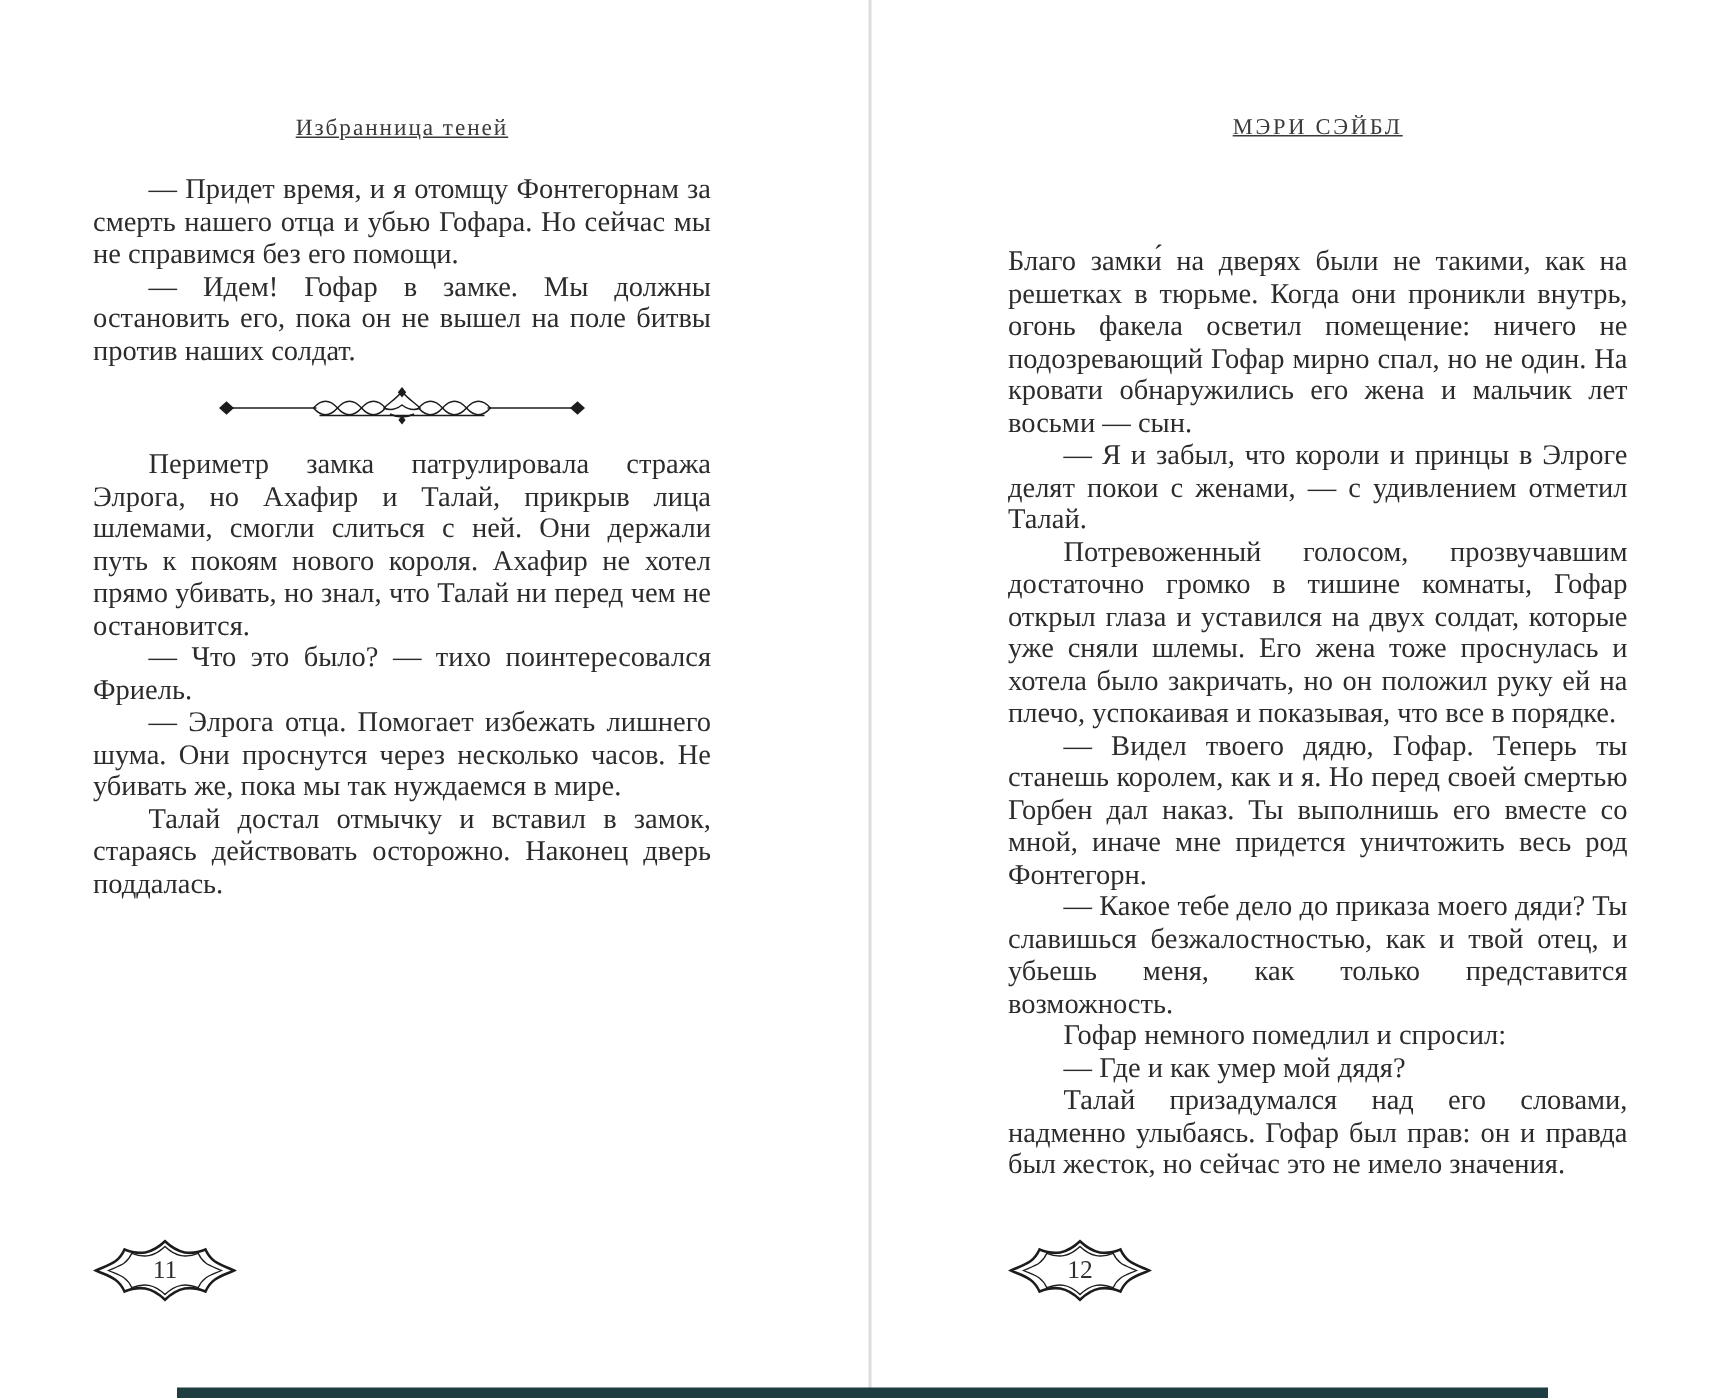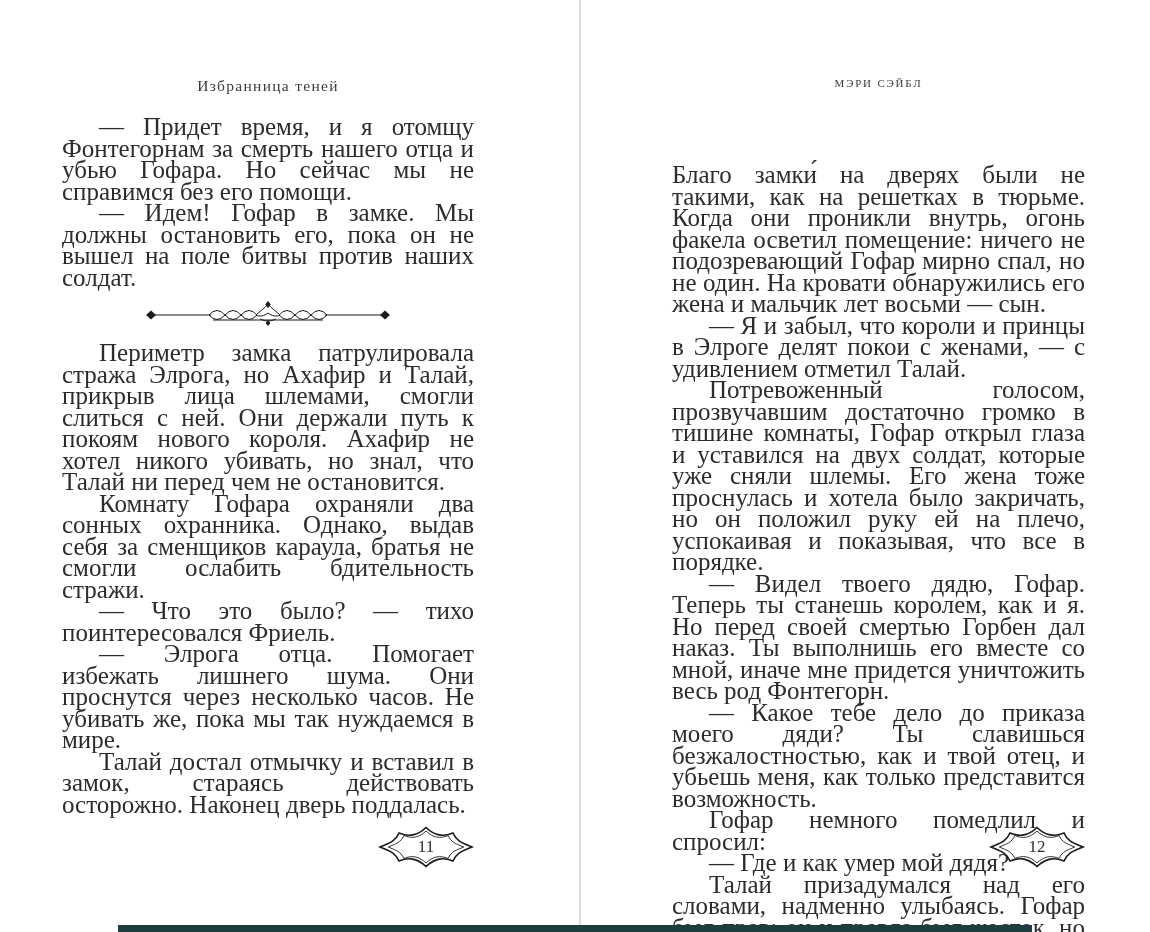--- a/index.html
+++ b/index.html
@@ -13,36 +13,37 @@
     position: absolute; left: 579px; top: 0;
     width: 2px; height: 932px; background: #dcdcdc;
   }
   .page { position: absolute; top: 0; height: 932px; }
   .page-left  { left: 62px;  width: 412px; }
   .page-right { left: 672px; width: 413px; }
   .running-header {
     position: absolute; top: 77px; left: 0; width: 100%;
     text-align: center; font-size: 15.5px; color: #3a3a3a;
     letter-spacing: 1.3px;
+    text-decoration: underline;
   }
-  .page-right .running-header { letter-spacing: 1.8px; font-size: 11px; }
+  .page-right .running-header { letter-spacing: 1.8px; font-size: 15px; }
   .page-body {
     position: absolute; top: 116px; left: 0; width: 100%;
-    font-size: 25px; line-height: 21.5px; text-align: justify;
+    font-size: 19px; line-height: 21.5px; text-align: justify;
     color: #2c2c2c;
   }
   .para { margin: 0; text-indent: 37px; }
   .para.no-indent { text-indent: 0; margin-top: 48px; }
   .divider-block {
     margin: 12px 0; height: 30px;
     display: flex; justify-content: center; align-items: center;
   }
   .pagenum-wrap {
     position: absolute; top: 822px; left: 0; width: 100%;
-    display: flex; justify-content: flex-end;
+    display: flex; justify-content: flex-start;
   }
   .cartouche { position: relative; width: 96px; height: 50px; }
   .cartouche svg { position: absolute; left: 0; top: 0; }
   .cartouche .num {
     position: absolute; left: 0; top: 0; width: 100%; height: 100%;
     display: flex; align-items: center; justify-content: center;
     font-size: 17px; color: #2f2f2f;
   }
   .bottom-bar {
     position: absolute; bottom: 0; left: 118px;
@@ -71,22 +72,21 @@
         <path d="M66,15 Q74,24 82,15 T98,15 T114,15"></path>
         <path d="M136,15 Q144,6 152,15 T168,15 T184,15"></path>
         <path d="M136,15 Q144,24 152,15 T168,15 T184,15"></path>
         <path d="M113,15 C117,11 121,9 125,4 C129,9 133,11 137,15 C133,17 129,16 125,13 C121,16 117,17 113,15 Z"></path>
         <path d="M125,1 l2.8,3.5 -2.8,3.5 -2.8,-3.5 z" fill="#1c1c1c" stroke="none"></path>
         <path d="M125,20 l2.4,3 -2.4,3 -2.4,-3 z" fill="#1c1c1c" stroke="none"></path>
         <path d="M117,19 Q125,23 133,19"></path>
       </g>
     </svg>
   </div>
-<p class="para">Периметр замка патрулировала стража Элрога, но Ахафир и Талай, прикрыв лица шлемами, смогли слиться с ней. Они держали путь к покоям нового короля. Ахафир не хотел никого убивать, но знал, что Талай ни перед чем не остановится.</p>
-      <p class="para">Комнату Гофара охраняли два сонных охранника. Однако, выдав себя за сменщиков караула, братья не смогли ослабить бдительность стражи.</p>
+<p class="para">Периметр замка патрулировала стража Элрога, но Ахафир и Талай, прикрыв лица шлемами, смогли слиться с ней. Они держали путь к покоям нового короля. Ахафир не хотел прямо убивать, но знал, что Талай ни перед чем не остановится.</p>
       <p class="para">— Что это было? — тихо поинтересовался Фриель.</p>
       <p class="para">— Элрога отца. Помогает избежать лишнего шума. Они проснутся через несколько часов. Не убивать же, пока мы так нуждаемся в мире.</p>
       <p class="para">Талай достал отмычку и вставил в замок, стараясь действовать осторожно. Наконец дверь поддалась.</p>
     </div>
   <div class="pagenum-wrap">
     <div class="cartouche">
       <svg width="96" height="50" viewBox="0 0 96 50" aria-hidden="true">
         <defs>
           <path id="cart-shape" d="M2,25 C11,21 17,20 21,11 C31,15 39,14 48,5.5 C57,14 65,15 75,11 C79,20 85,21 94,25 C85,29 79,30 75,39 C65,35 57,36 48,44.5 C39,36 31,35 21,39 C17,30 11,29 2,25 Z"></path>
         </defs>

